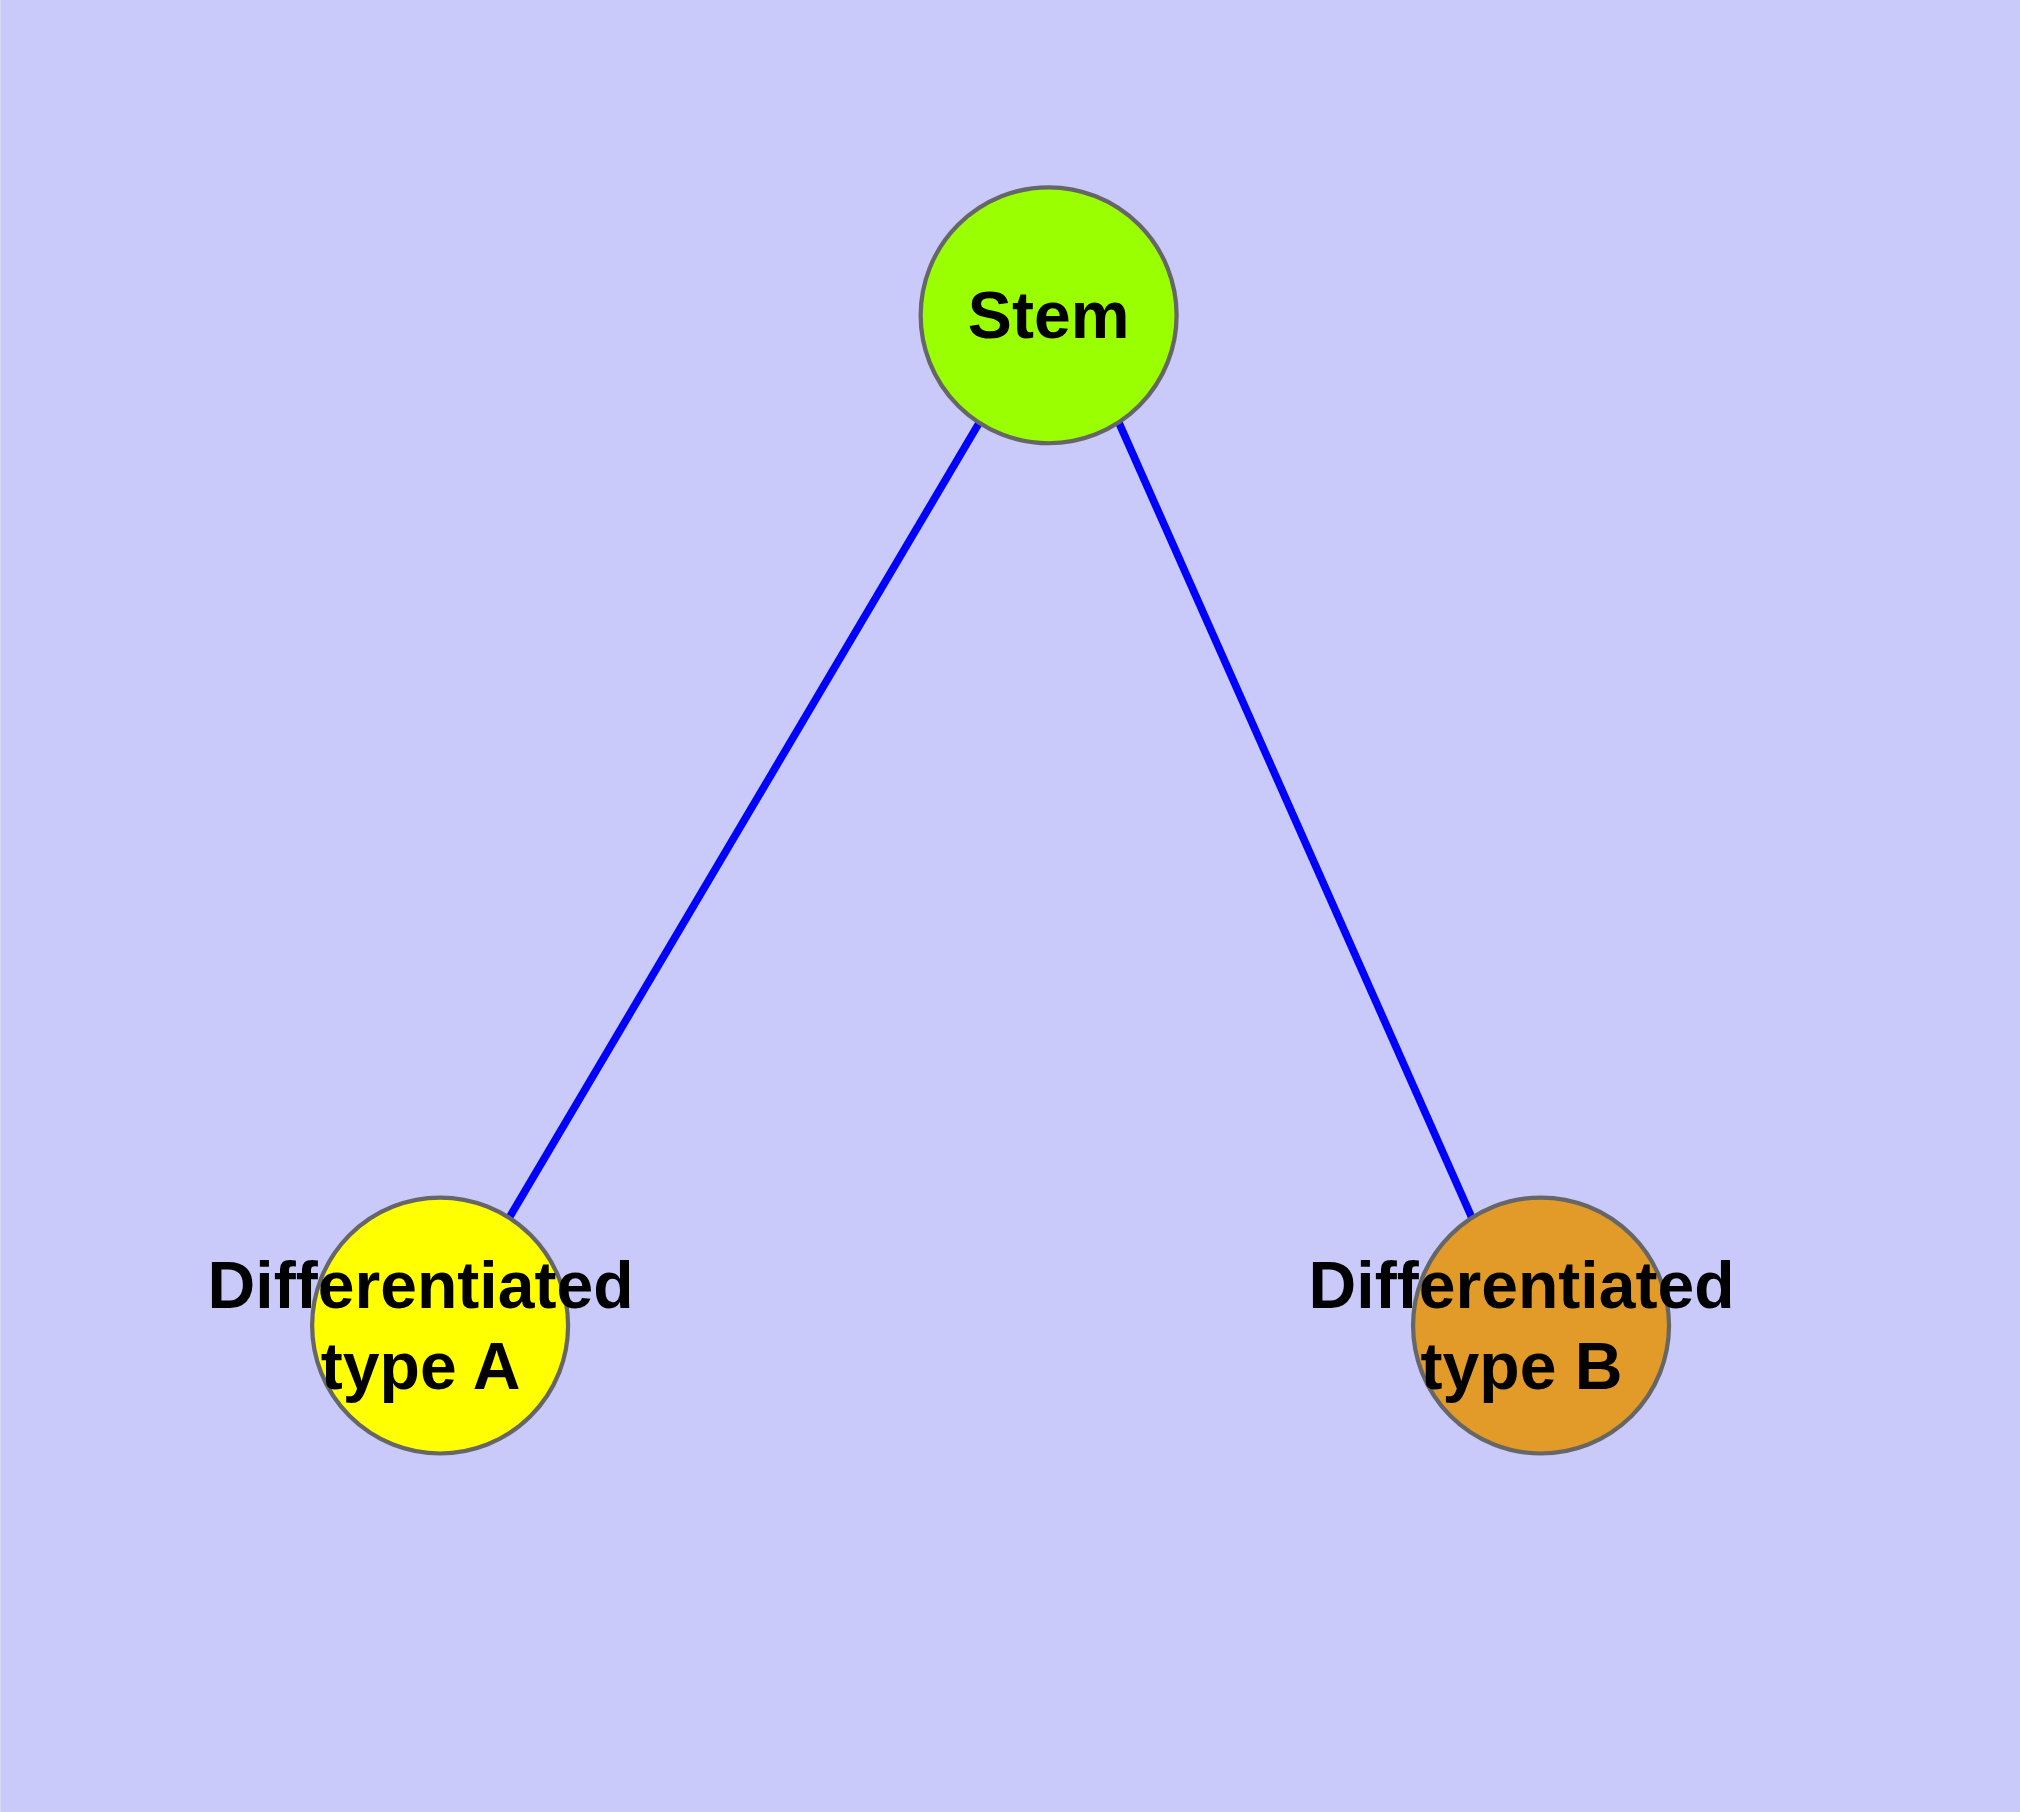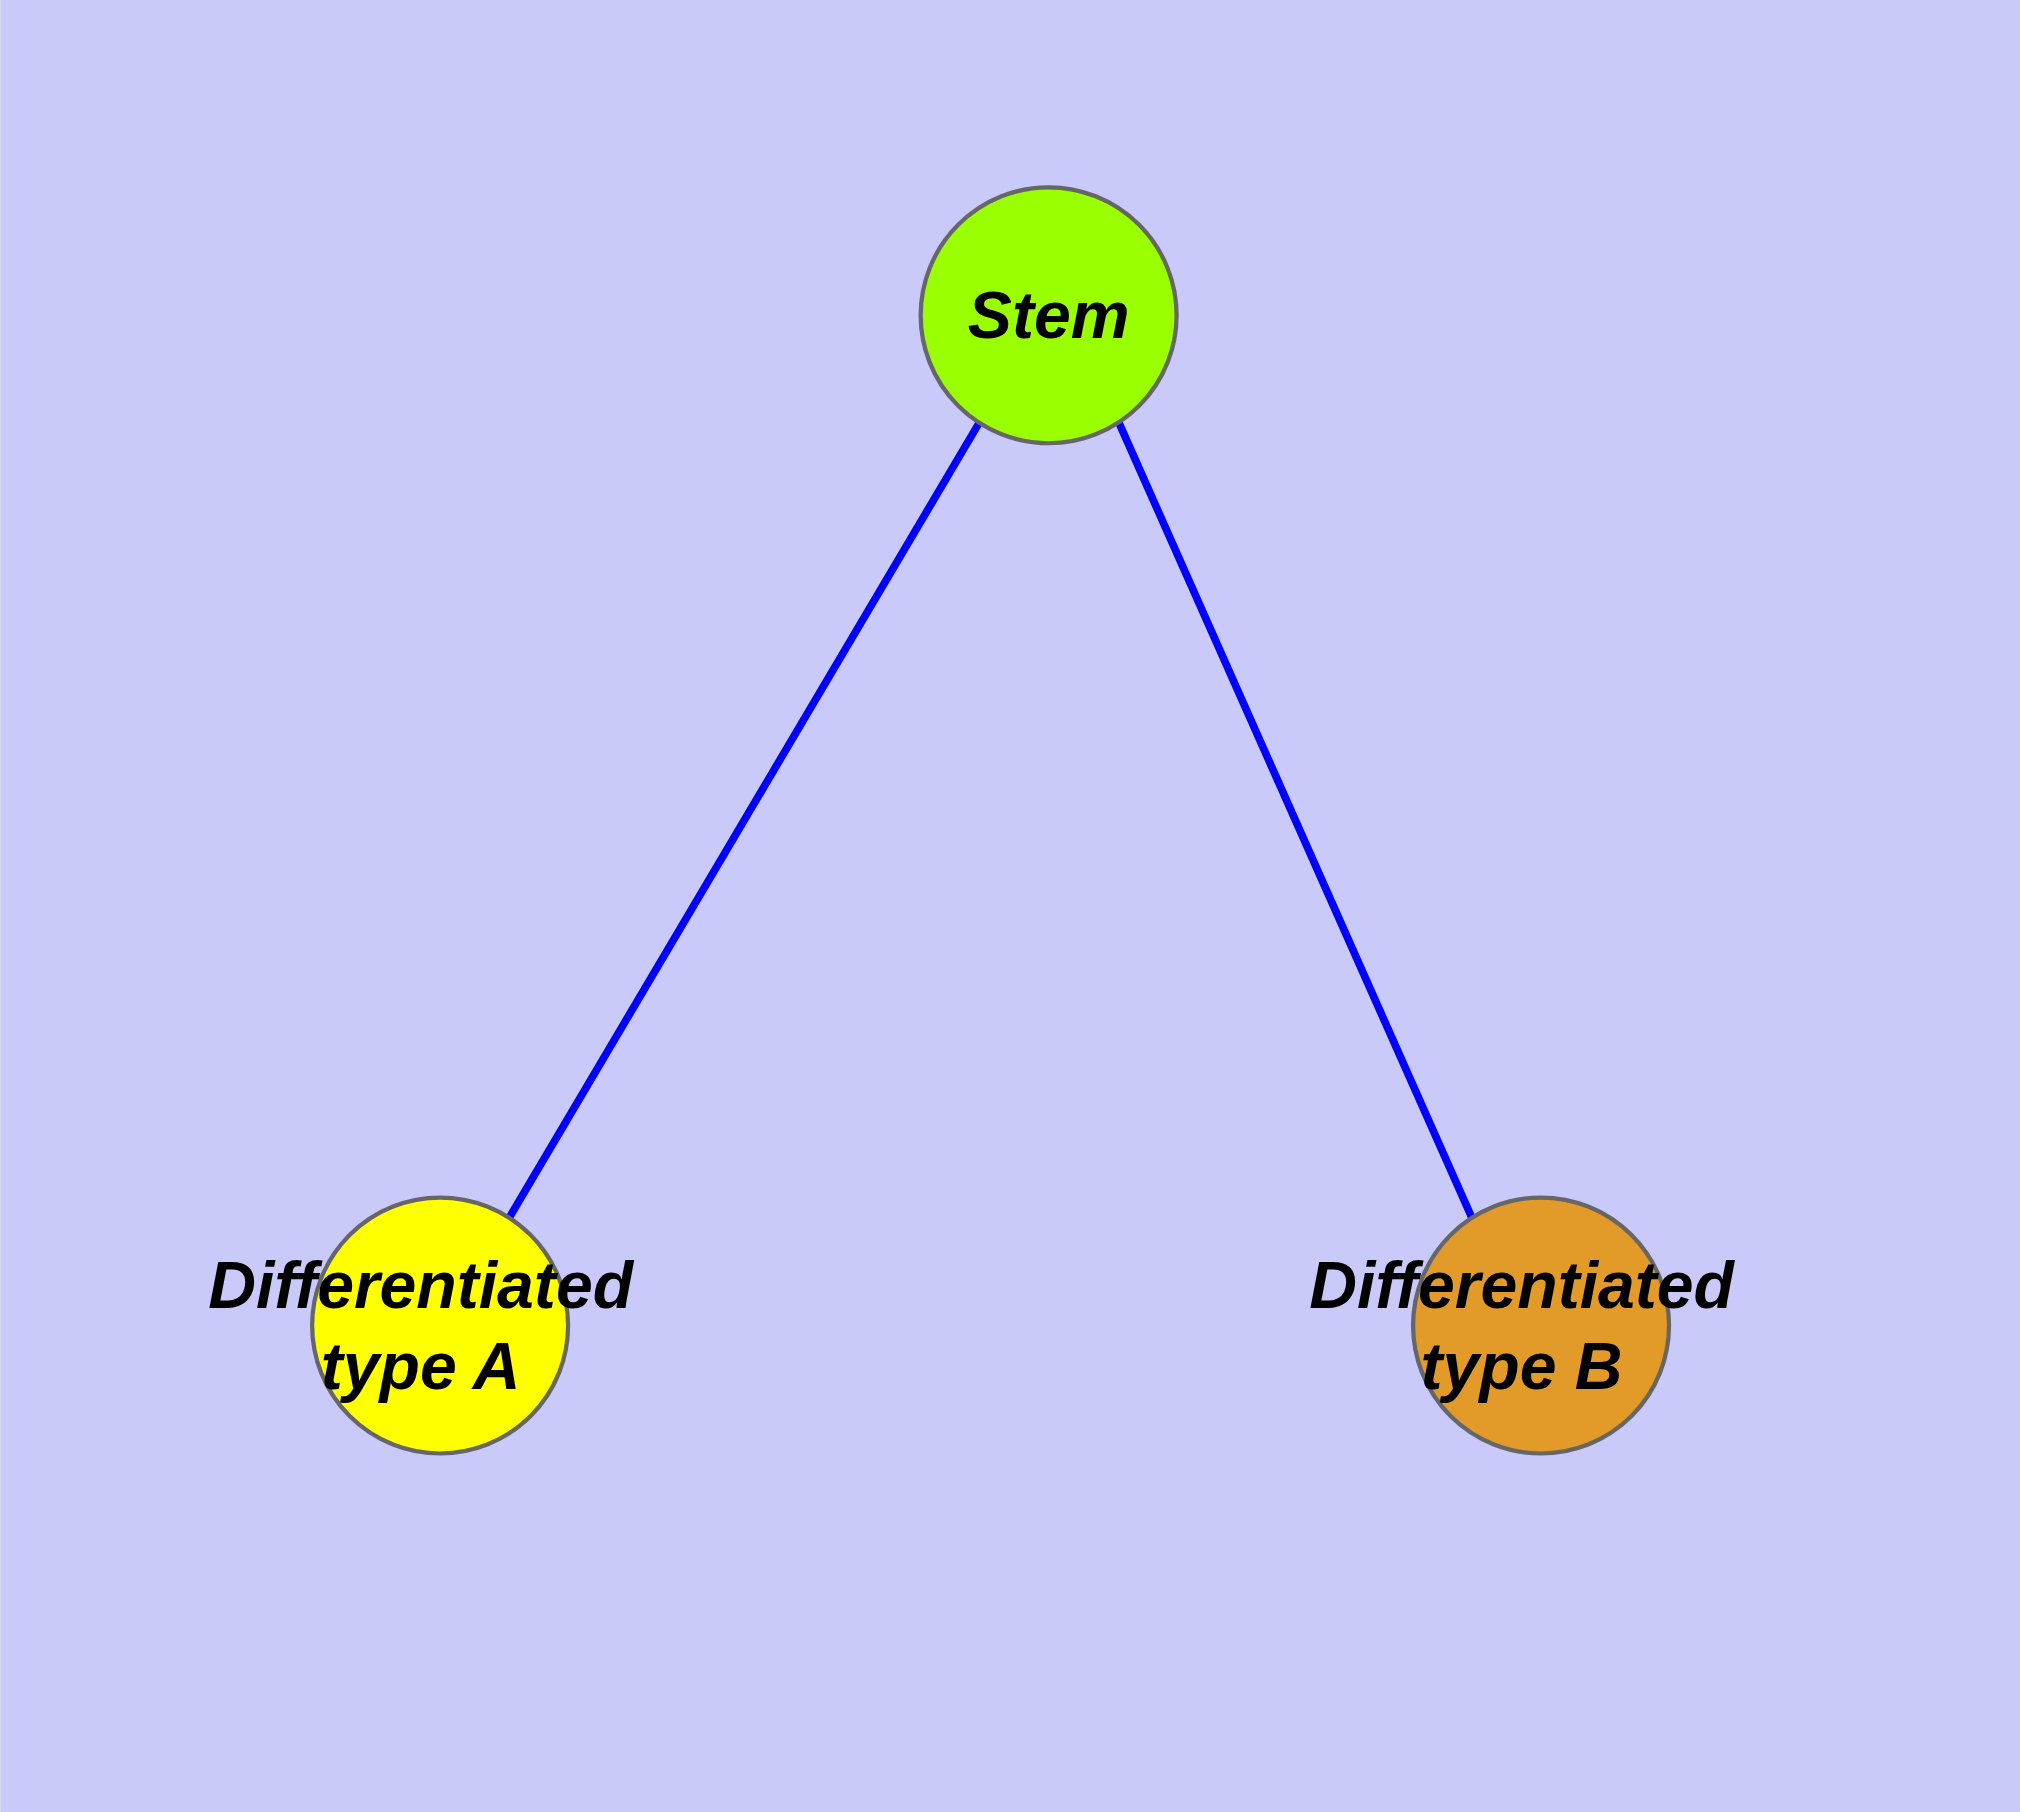--- a/index.html
+++ b/index.html
@@ -7,21 +7,20 @@
     margin: 0;
     padding: 0;
     background: #ffffff;
   }
   #canvas {
     position: relative;
     width: 2021px;
     height: 1812px;
     overflow: hidden;
     font-family: "Liberation Sans", sans-serif;
-    font-style: italic;
   }
   #graph-svg {
     position: absolute;
     top: 0;
     left: 0;
     width: 2021px;
     height: 1812px;
     display: block;
   }
   .node-label {

